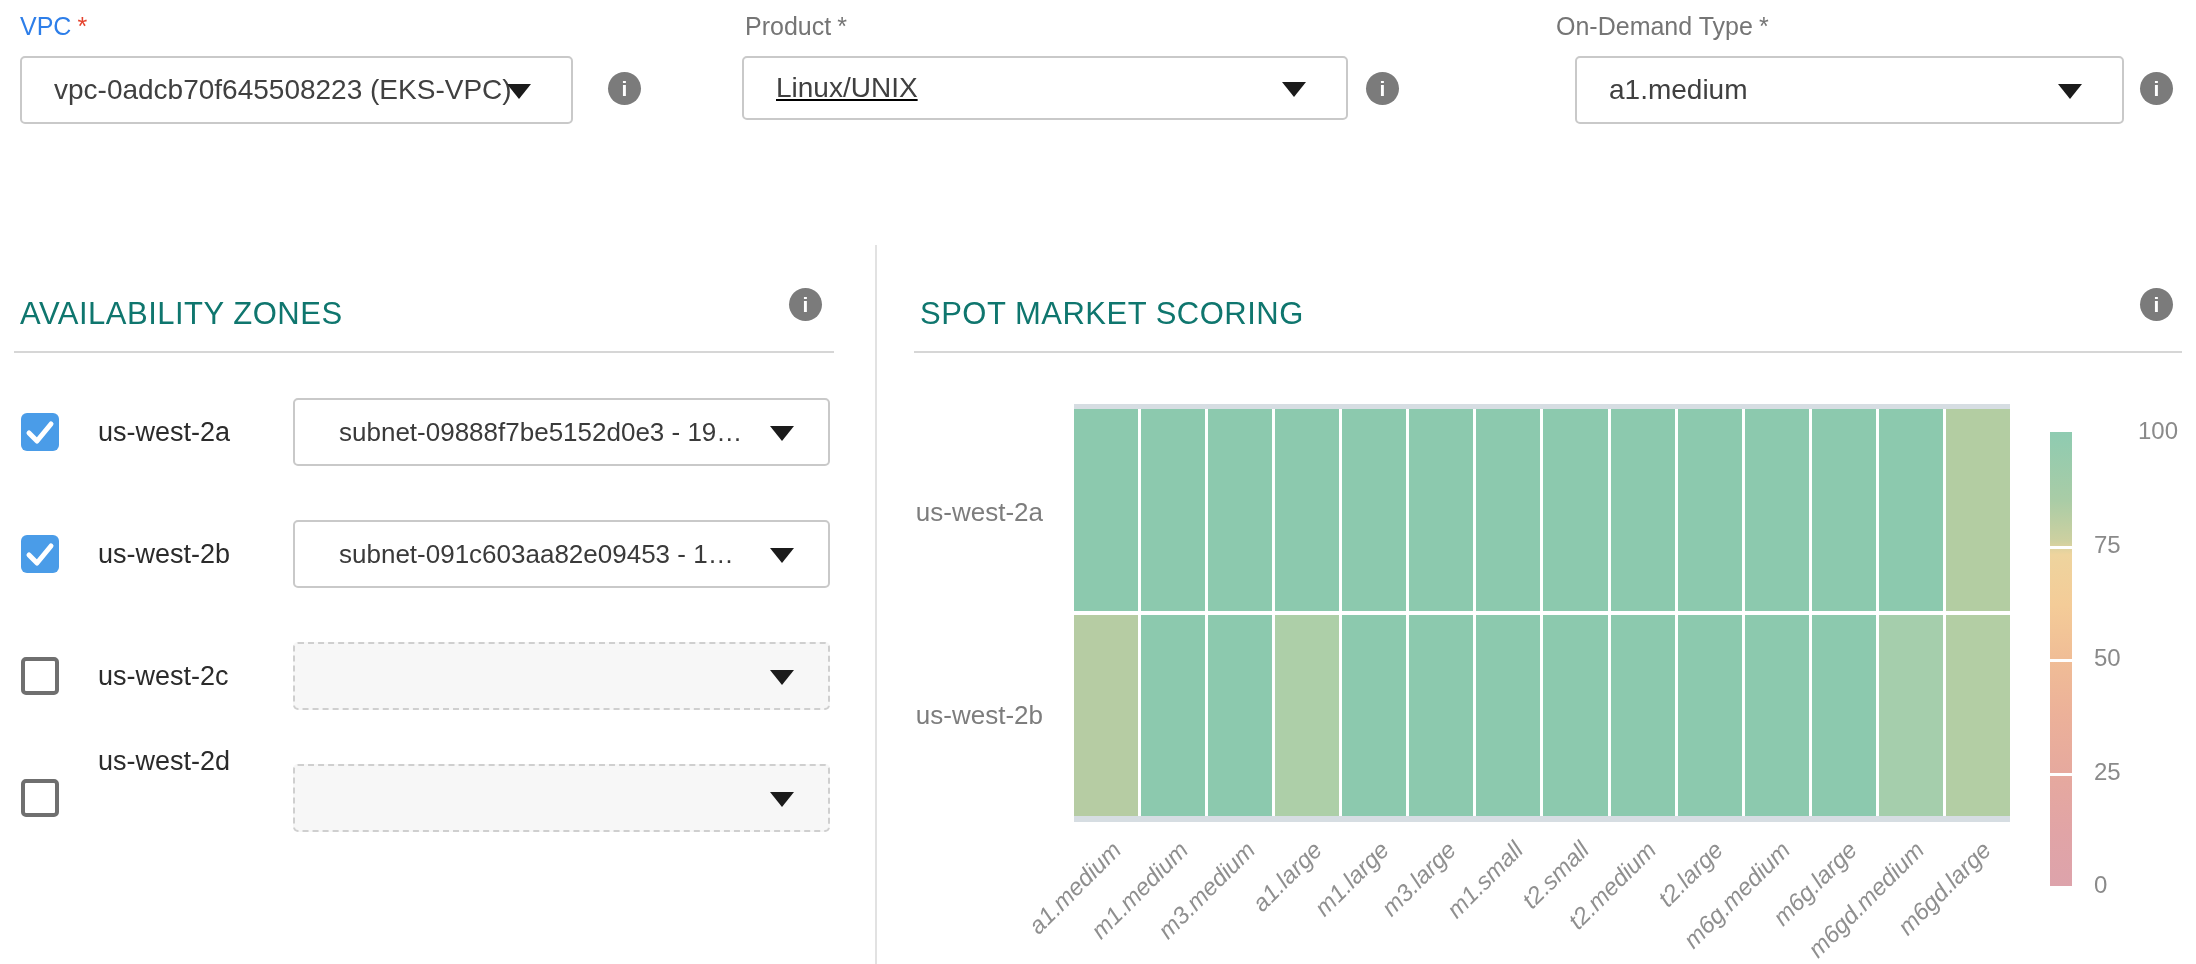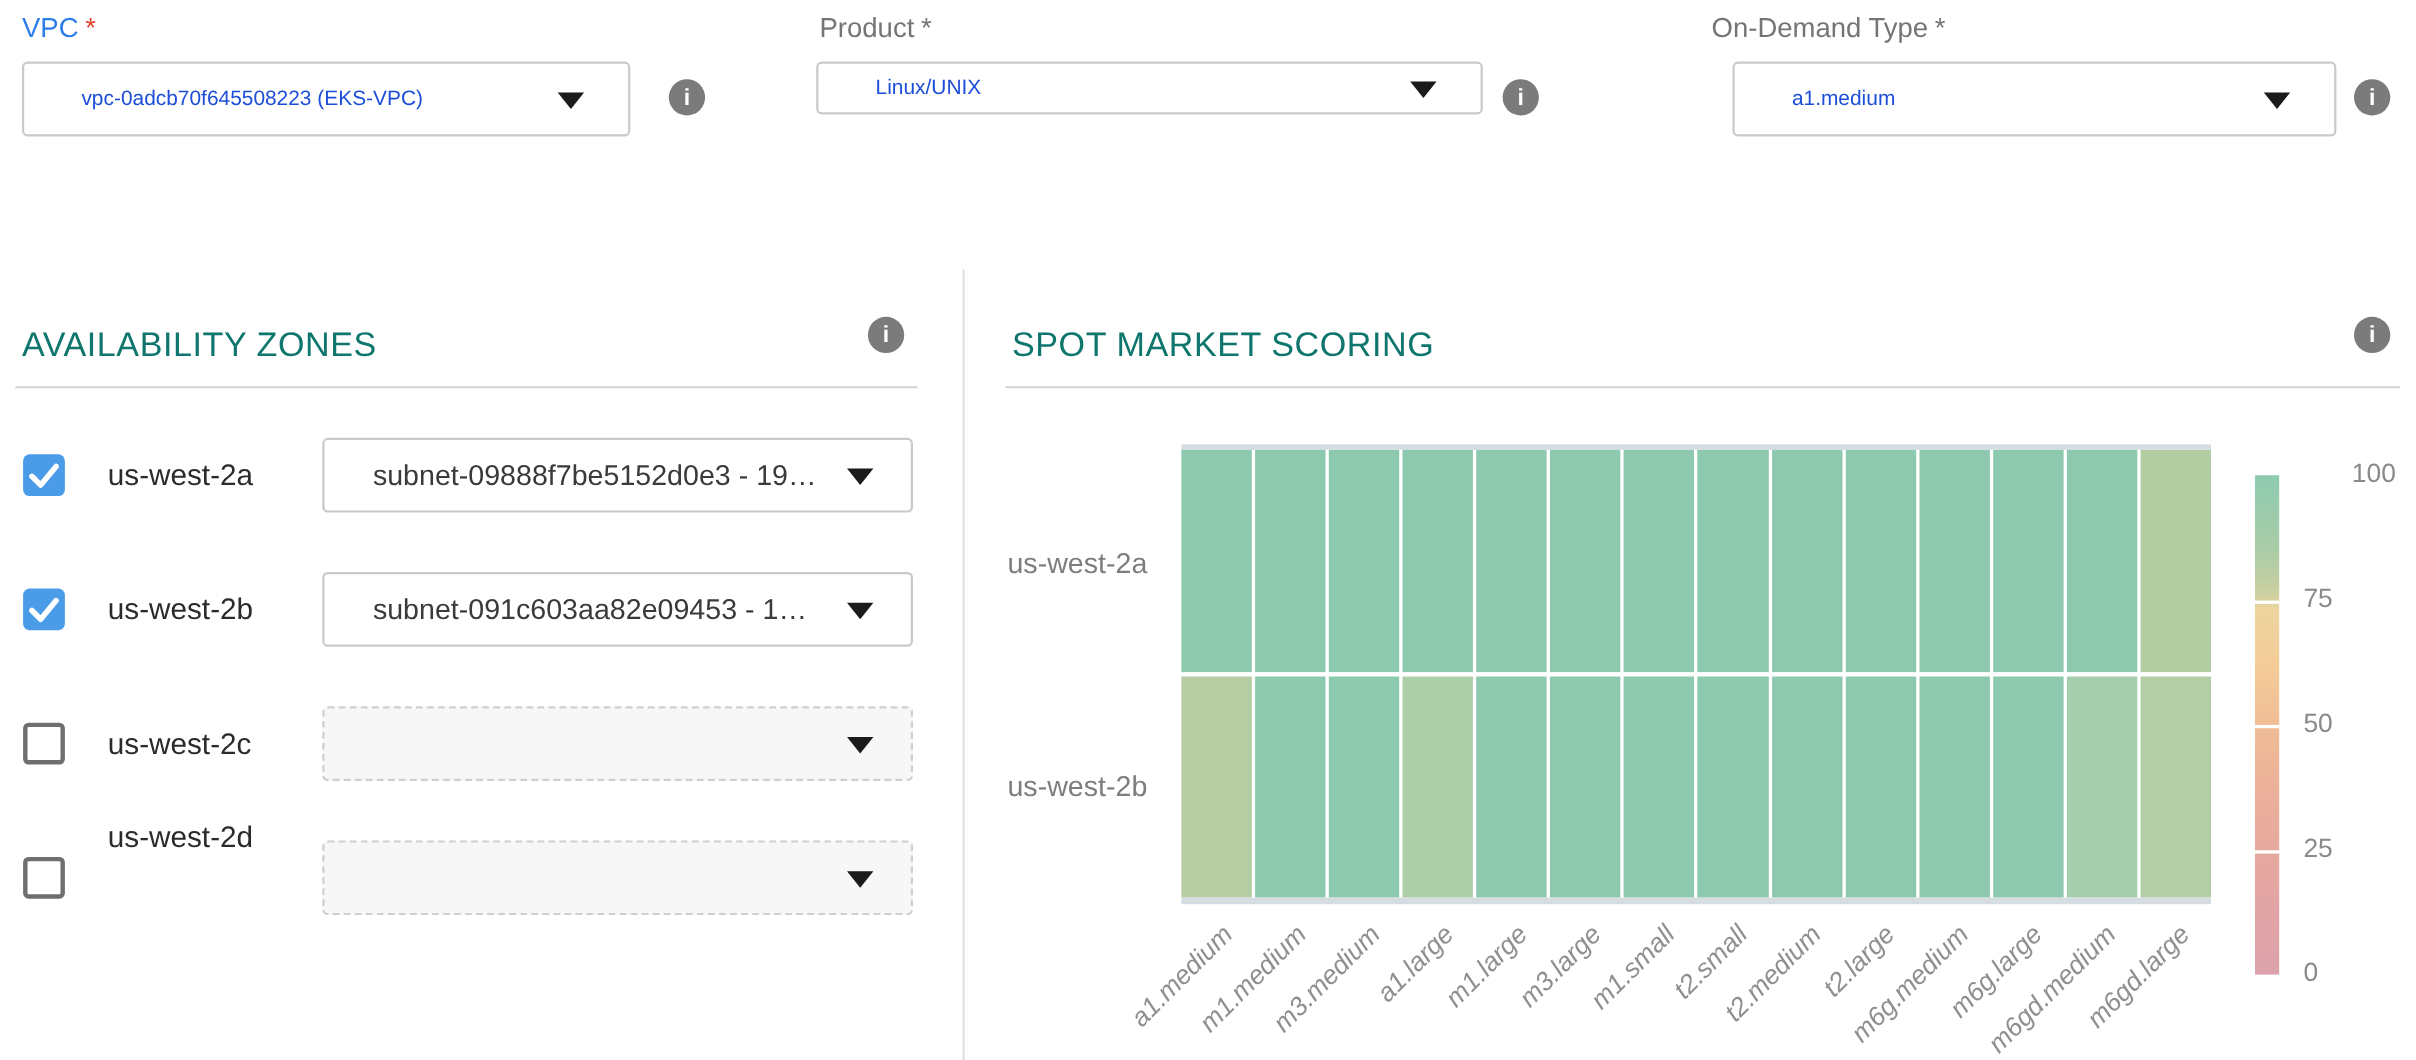--- a/index.html
+++ b/index.html
@@ -7,21 +7,21 @@
   .page { position:relative; width:2196px; height:964px; background:#fff; overflow:hidden;border-radius:16px; }
 
   
   .field-label { position:absolute; font-size:25px; color:#757575; }
   .field-label.vpc-label { color:#2d7ee9; }
   .req { color:#757575; margin-left:6px; }
   .req.red { color:#e5432e; }
 
   .select { position:absolute; background:#fff; border:2px solid #c9c9c9; border-radius:5px;
             display:flex; align-items:center; cursor:pointer; }
-  .select .select-value { font-size:19px; color:#1d4ed8; padding-left:52px; white-space:nowrap;
+  .select .select-value { font-size:28px; color:#404040; padding-left:32px; white-space:nowrap;
             overflow:hidden; text-overflow:ellipsis; flex:1; }
   .caret { position:absolute; right:40px; top:50%; margin-top:-6px; width:0; height:0;
            border-left:12px solid transparent; border-right:12px solid transparent;
            border-top:15px solid #1b1b1b; }
   .select.empty { border:2px dashed #cfcfcf; background:#f7f7f7; }
 
   .info { position:absolute; width:33px; height:33px; border-radius:50%; background:#7b7b7b;
           color:#fff; font-size:21px; font-weight:bold; display:flex; align-items:center;
           justify-content:center; cursor:pointer; }
 
@@ -66,21 +66,21 @@
   </div>
   <div class="select" style="left:20px; top:56px; width:553px; height:68px;">
     <span class="select-value">vpc-0adcb70f645508223 (EKS-VPC)</span>
     <span class="caret"></span>
   </div>
   <span class="info" style="left:608px; top:72px;">i</span>
 
   <div class="field-label" style="left:745px; top:12px;">
     <span>Product</span><span class="req">*</span>
   </div>
-  <div class="select" style="left:742px; top:56px; width:606px; height:48px;">
+  <div class="select" style="left:742px; top:56px; width:606px; height:64px;text-decoration:underline;">
     <span class="select-value">Linux/UNIX</span>
     <span class="caret"></span>
   </div>
   <span class="info" style="left:1366px; top:72px;">i</span>
 
   <div class="field-label" style="left:1556px; top:12px;">
     <span>On-Demand Type</span><span class="req">*</span>
   </div>
   <div class="select" style="left:1575px; top:56px; width:549px; height:68px;">
     <span class="select-value">a1.medium</span>

